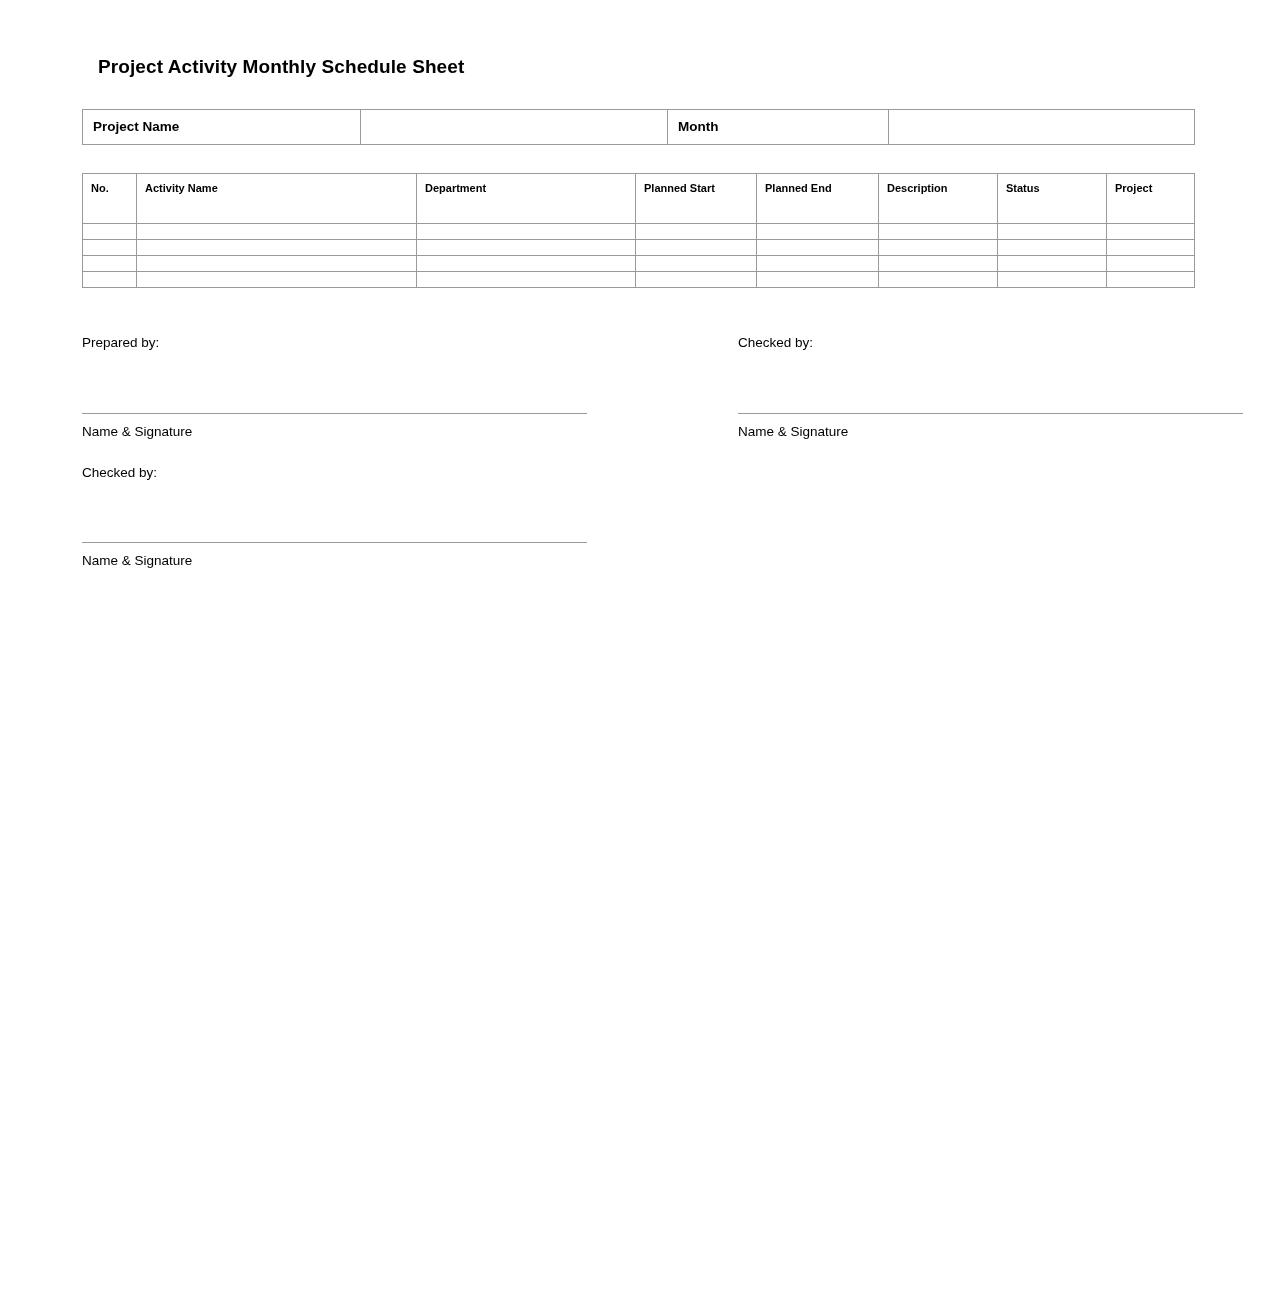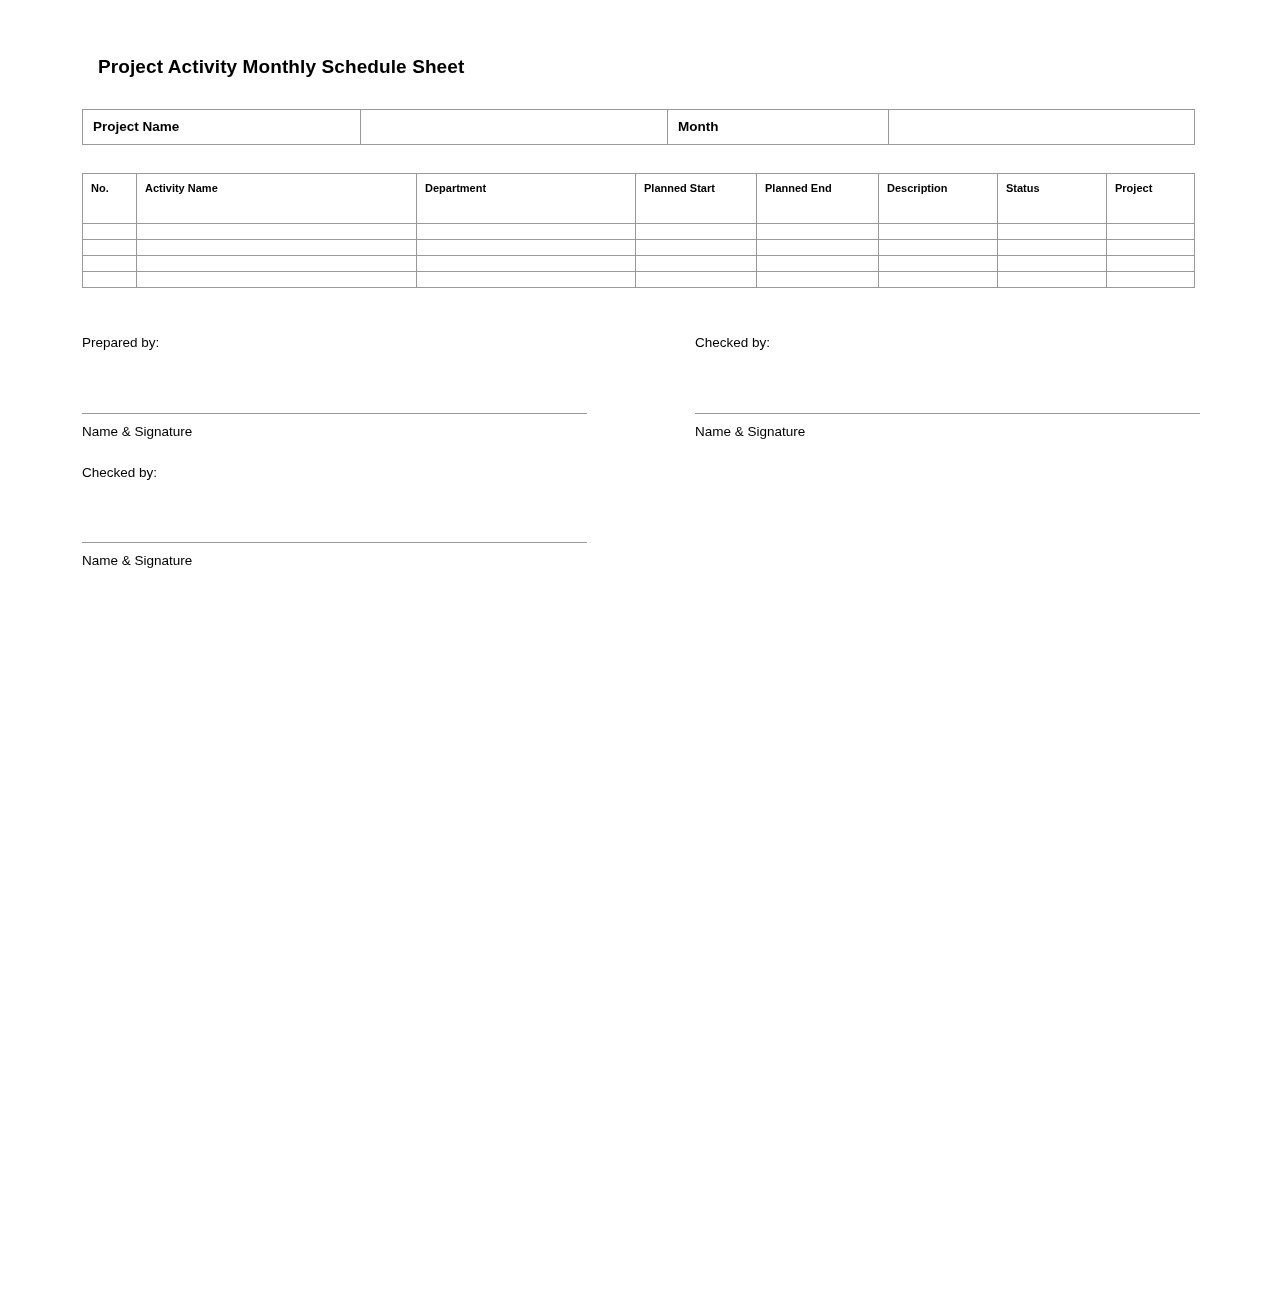--- a/index.html
+++ b/index.html
@@ -71,20 +71,21 @@
     font-size: 13.5px;
   }
   
   .sign-area {
     margin-top: 46px;
     position: relative;
     width: 1115px;
   }
   .sign-cols {
     display: flex;
+    gap: 43px;
   }
   .sign-col {
     width: 505px;
   }
   .sign-col.right {
     margin-left: 108px;
   }
   .sign-label {
     font-size: 13.5px;
     font-weight: normal;

